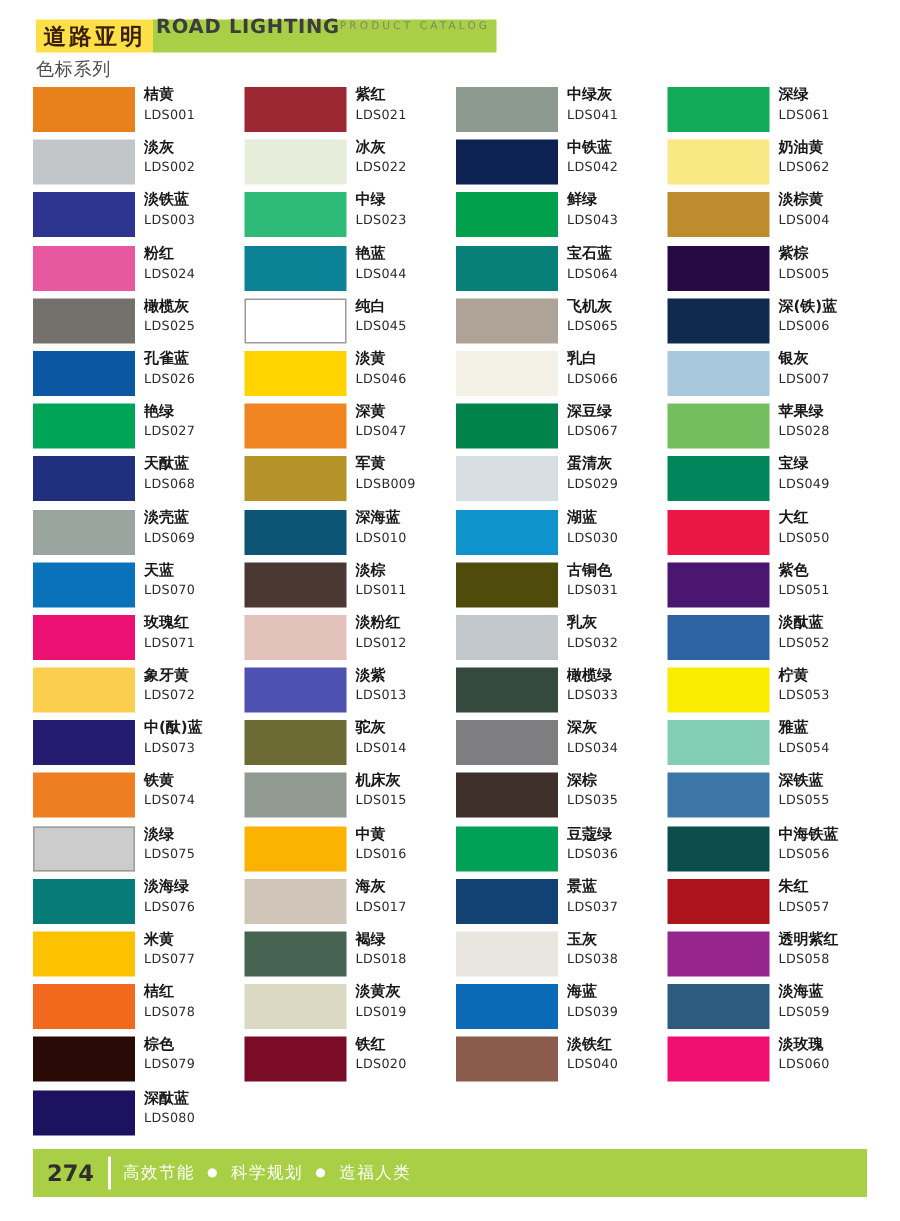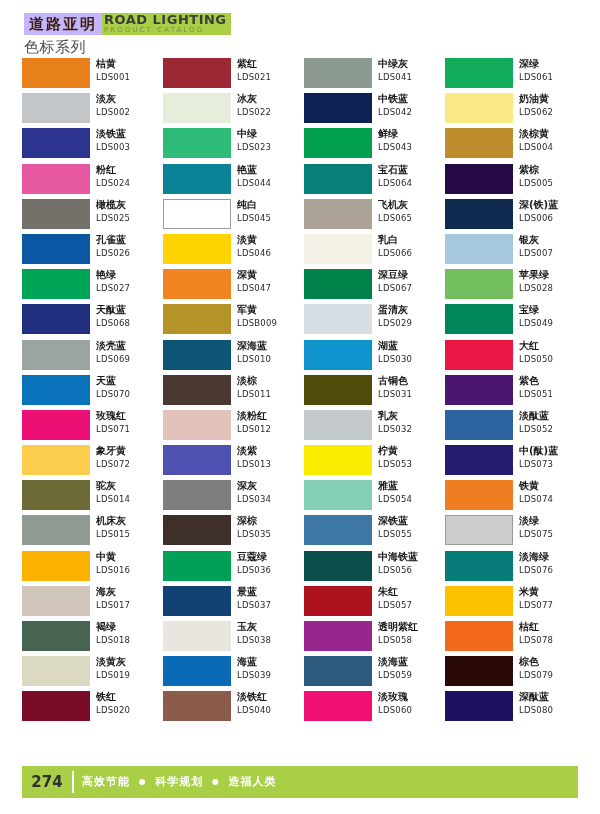--- a/index.html
+++ b/index.html
@@ -12,46 +12,46 @@
   }
   
   #header{
     position:absolute;left:0;top:0;width:600px;height:52px;
   }
   #logo-block{
     position:absolute;left:24px;top:13px;
     display:flex;align-items:stretch;height:22px;
   }
   #logo-cn{
-    background:#c4b5fd;
+    background:#fde047;
     color:#3b1f0b;
     font-family:"DejaVu Sans","Liberation Sans",sans-serif;
     font-weight:bold;
     font-size:15px;
     line-height:22px;
     letter-spacing:2px;
     padding:0 5px;
     white-space:nowrap;
   }
   #logo-en{
     background:#a8cf45;
     padding:0 4px 0 2px;
-    display:flex;flex-direction:column;justify-content:center;
+    display:flex;flex-direction:row;justify-content:center;
     white-space:nowrap;
   }
   #logo-en-main{
     font-size:13px;font-weight:bold;color:#3d3d3d;
     letter-spacing:0.5px;line-height:12px;
   }
   #logo-en-sub{
     font-size:7px;color:#7e8a6a;letter-spacing:2.1px;line-height:9px;
   }
   #series-title{
     position:absolute;left:24px;top:38px;
-    font-size:15px;color:#4d4d4d;letter-spacing:0.5px;
+    font-size:12px;color:#4d4d4d;letter-spacing:0.5px;
   }
   
   #swatch-grid{
     position:absolute;left:22px;top:57px;
     width:556px;
     display:grid;
     grid-template-columns:repeat(4,1fr);
     column-gap:8px;
     row-gap:0px;
   }
@@ -106,21 +106,21 @@
     flex:none;
   }
   #footer-divider{
     width:2px;height:22px;background:#ffffff;flex:none;
   }
   #footer-text{
     padding-left:8px;
     display:flex;flex-direction:column;justify-content:center;
   }
   #footer-cn{
-    font-size:11px;font-weight:bold;color:#ffffff;
+    font-size:11px;font-weight:normal;color:#ffffff;
     letter-spacing:1px;line-height:14px;white-space:nowrap;
   }
   #footer-en{
     font-size:6.5px;color:#cfe49a;letter-spacing:0.6px;
     line-height:10px;white-space:nowrap;
   }
   .dot-sep{font-size:8px;vertical-align:middle;}
   .en-gap{display:inline-block;width:10px;}
 </style>
 </head>
@@ -454,20 +454,27 @@
       </div>
     </div>
     <div class="swatch-cell">
       <div class="swatch-chip" style="background: rgb(78, 81, 176);"></div>
       <div class="swatch-text">
         <div class="swatch-name">淡紫</div>
         <div class="swatch-code">LDS013</div>
       </div>
     </div>
     <div class="swatch-cell">
+      <div class="swatch-chip" style="background: rgb(53, 73, 63);"></div>
+      <div class="swatch-text">
+        <div class="swatch-name">橄榄绿</div>
+        <div class="swatch-code">LDS033</div>
+      </div>
+    </div>
+    <div class="swatch-cell">
       <div class="swatch-chip" style="background: rgb(249, 236, 0);"></div>
       <div class="swatch-text">
         <div class="swatch-name">柠黄</div>
         <div class="swatch-code">LDS053</div>
       </div>
     </div>
     <div class="swatch-cell">
       <div class="swatch-chip" style="background: rgb(36, 28, 110);"></div>
       <div class="swatch-text">
         <div class="swatch-name">中(酞)蓝</div>

